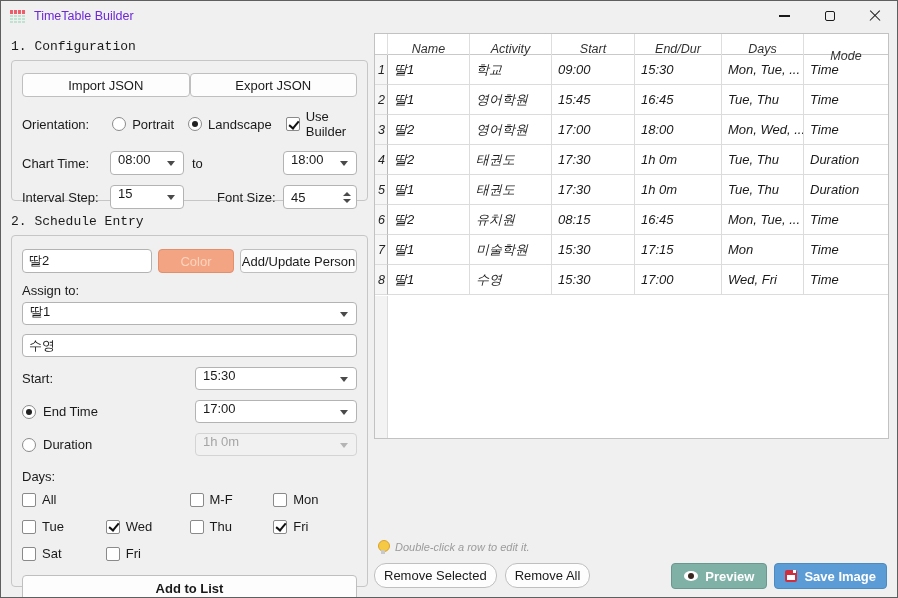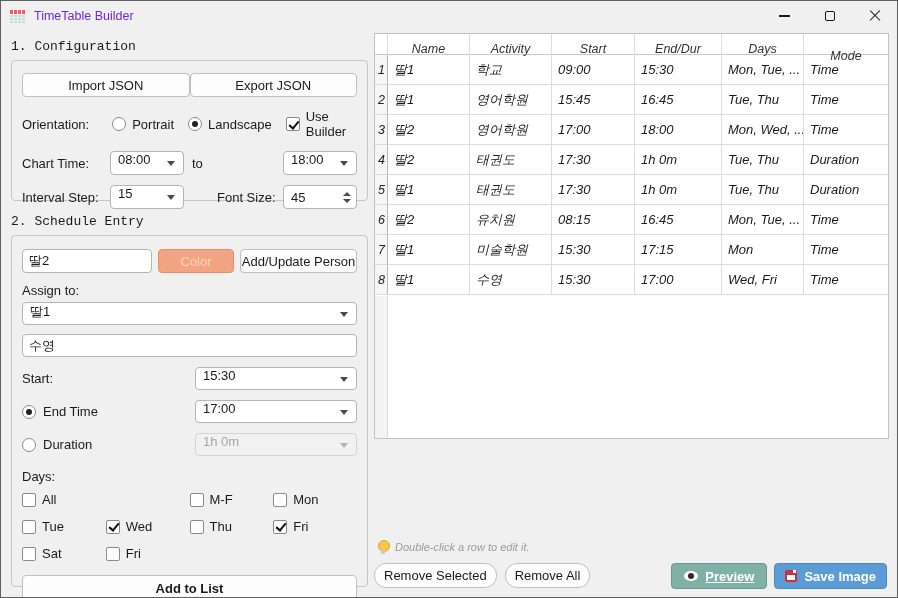--- a/index.html
+++ b/index.html
@@ -127,21 +127,21 @@
           gap:7px; font-size:11px; font-style:italic; color:#9b9b9b; }
   .bulb { position:relative; width:10px; height:14px; }
   .bulb::before { content:''; position:absolute; left:0; top:0; width:10px; height:10px;
           border-radius:50%; background:#f6c944; border:1px solid #d9a32a; }
   .bulb::after { content:''; position:absolute; left:3px; bottom:0; width:4px; height:4px;
           background:#c9c9c9; }
   .footer-left { position:absolute; left:373px; top:562px; display:flex; gap:8px; }
   .footer-left .btn { height:25px; padding:0 9px; font-size:13px;border-radius:12px; }
   .footer-right { position:absolute; right:10px; top:562px; display:flex; gap:7px; }
   .preview-btn { height:26px; padding:0 12px; gap:7px; background:#7fb1a7;
-                 border:1px solid #69988f; color:#fff; font-weight:bold;text-decoration:underline; }
+                 border:1px solid #69988f; color:#fff; font-weight:bold; }
   .save-btn { height:26px; padding:0 10px; gap:7px; background:#5c9cd6;
               border:1px solid #4c8ac2; color:#fff; font-weight:bold; }
   .eye-icon { position:relative; width:14px; height:10px; background:#fff;
               border-radius:50%; flex:none; }
   .eye-icon::after { content:''; position:absolute; left:4px; top:2px; width:6px; height:6px;
               border-radius:50%; background:#3a2620; }
   .floppy-icon { position:relative; width:12px; height:12px; background:#cf2e3f;
               border-radius:2px; flex:none; }
   .floppy-icon::after { content:''; position:absolute; left:2px; top:5px; width:8px; height:5px;
               background:#fff; }

